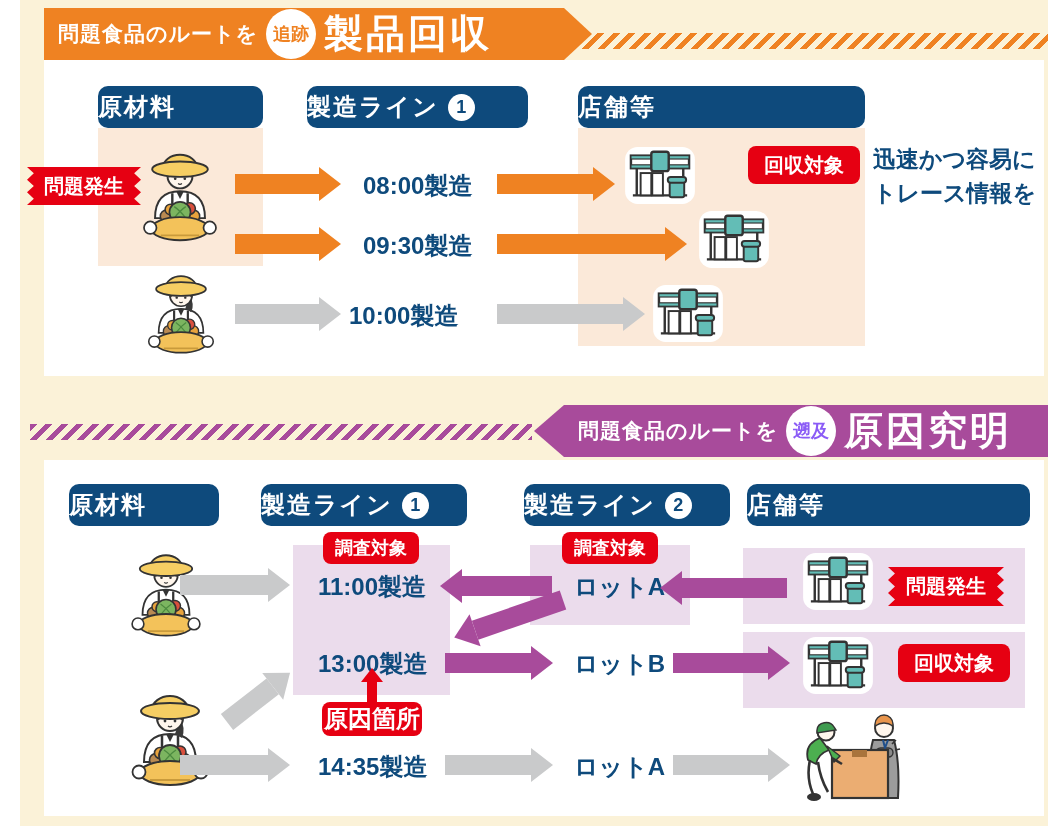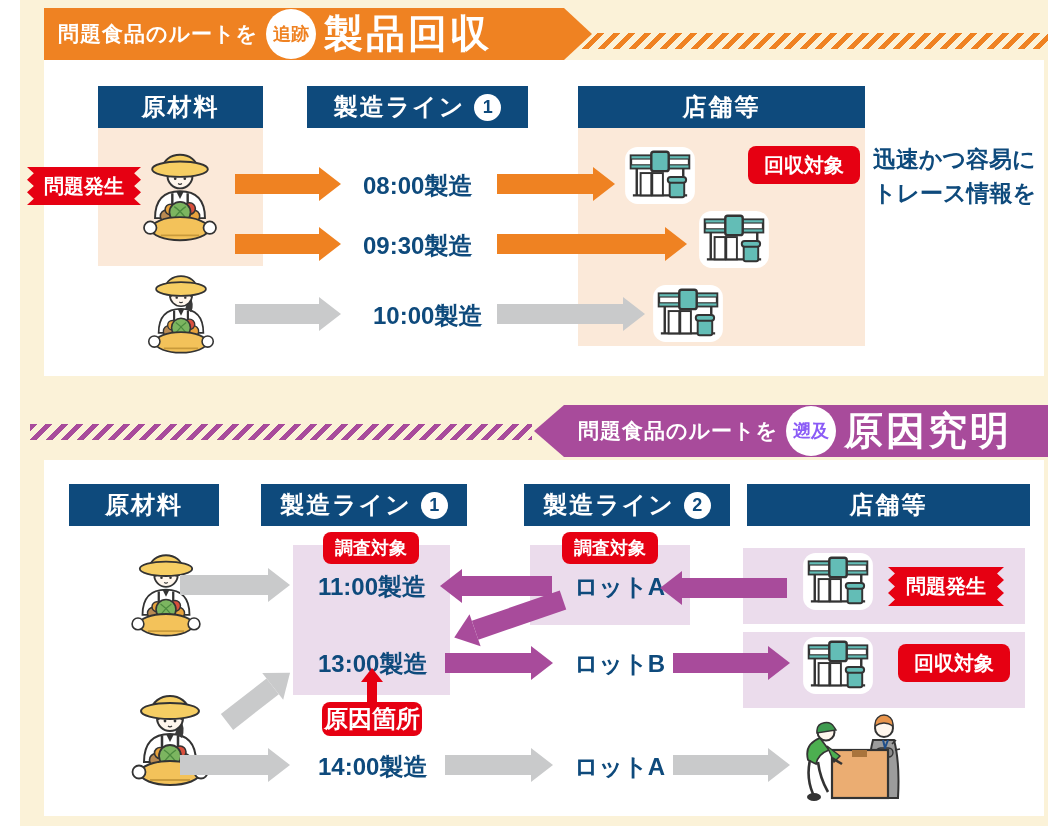--- a/index.html
+++ b/index.html
@@ -11,21 +11,21 @@
   .banner-orange{background:#EF8222;clip-path:polygon(0 0,calc(100% - 28px) 0,100% 50%,calc(100% - 28px) 100%,0 100%);padding-left:14px;}
   .banner-purple{background:#A84B9B;clip-path:polygon(0 50%,30px 0,100% 0,100% 100%,30px 100%);padding-left:44px;}
   .banner-prefix{font-size:21px;letter-spacing:1px;}
   .bcircle{width:50px;height:50px;border-radius:50%;background:#fff;display:flex;align-items:center;justify-content:center;font-size:18px;font-weight:bold;margin:0 8px;flex:0 0 auto;}
   .bcircle.o{color:#EF8222;} .bcircle.p{color:#8b5cf6;}
   .banner-title{font-size:39px;letter-spacing:3px;white-space:nowrap;}
   .stripes{position:absolute;height:16px;}
   .stripes.o{background:repeating-linear-gradient(135deg,#EF8222 0 5px,rgba(0,0,0,0) 5px 11px);}
   .stripes.p{background:repeating-linear-gradient(135deg,#A84B9B 0 5px,rgba(0,0,0,0) 5px 11px);}
   
-  .colhead{position:absolute;height:42px;background:#0E4A7C;color:#fff;font-weight:bold;font-size:24px;display:flex;align-items:center;justify-content:center;gap:9px;letter-spacing:2px;}
+  .colhead{position:absolute;height:42px;background:#0E4A7C;color:#fff;font-weight:bold;font-size:24px;display:flex;align-items:center;justify-content:flex-start;gap:9px;letter-spacing:2px;border-radius:10px;}
   .hnum{width:27px;height:27px;border-radius:50%;background:#fff;color:#0E4A7C;font-size:18px;letter-spacing:0;display:flex;align-items:center;justify-content:center;flex:0 0 auto;}
   
   .zone-peach{position:absolute;background:#FBE9D9;}
   .zone-lav{position:absolute;background:#EBDCEC;}
   
   .badge{position:absolute;background:#E60012;color:#fff;font-weight:bold;display:flex;align-items:center;justify-content:center;white-space:nowrap;}
   .badge.rounded{border-radius:8px;}
   .badge.ribbon{clip-path:polygon(0% 0%,100% 0%,94% 16.7%,100% 33.3%,94% 50%,100% 66.7%,94% 83.3%,100% 100%,0% 100%,6% 83.3%,0% 66.7%,6% 50%,0% 33.3%,6% 16.7%);}
   
   .lbl{position:absolute;color:#0E4A7C;font-weight:bold;font-size:24px;white-space:nowrap;}
@@ -166,21 +166,21 @@
     </svg>
 
   <div class="arr o right" style="left:215px;top:234px;width:84px;"></div>
   <div class="lbl" style="left:343px;top:230px;">09:30製造</div>
   <div class="arr o right" style="left:477px;top:234px;width:168px;"></div>
   <svg class="icon" style="left:676px;top:208px;width:76px;height:62px;">
       <use href="#sym-store"></use>
     </svg>
 
   <div class="arr g right" style="left:215px;top:304px;width:84px;"></div>
-  <div class="lbl" style="left:353px;top:300px;">10:00製造</div>
+  <div class="lbl" style="left:329px;top:300px;">10:00製造</div>
   <div class="arr g right" style="left:477px;top:304px;width:126px;"></div>
   <svg class="icon" style="left:630px;top:282px;width:76px;height:62px;">
       <use href="#sym-store"></use>
     </svg>
 
   <div class="badge rounded" style="left:728px;top:146px;width:112px;height:38px;font-size:20px;">回収対象</div>
 
   <div class="note" style="left:853px;top:142px;width:180px;">
     <span>迅速かつ容易に</span>
     <span>トレース情報を</span>
@@ -245,21 +245,21 @@
 
   <div class="badge rounded" style="left:303px;top:532px;width:96px;height:32px;font-size:18px;z-index:3;">調査対象</div>
   <div class="badge rounded" style="left:542px;top:532px;width:96px;height:32px;font-size:18px;z-index:3;">調査対象</div>
 
   <div class="uparr" style="left:347px;top:682px;height:22px;"></div>
   <div class="badge rounded" style="left:302px;top:702px;width:100px;height:34px;font-size:24px;">原因箇所</div>
 
   <div class="arr g right" style="left:207px;top:712px;width:58px;transform-origin:0 50%;transform:rotate(-38deg);"></div>
 
   <div class="arr g right" style="left:160px;top:755px;width:88px;"></div>
-  <div class="lbl" style="left:298px;top:751px;">14:00製造</div>
+  <div class="lbl" style="left:298px;top:751px;">14:35製造</div>
   <div class="arr g right" style="left:425px;top:755px;width:86px;"></div>
   <div class="lbl" style="left:554px;top:751px;">ロットA</div>
   <div class="arr g right" style="left:653px;top:755px;width:95px;"></div>
   <svg class="icon" style="left:778px;top:710px;width:132px;height:94px;">
       <use href="#sym-delivery"></use>
     </svg>
 
 </div>
 
 </body></html>

